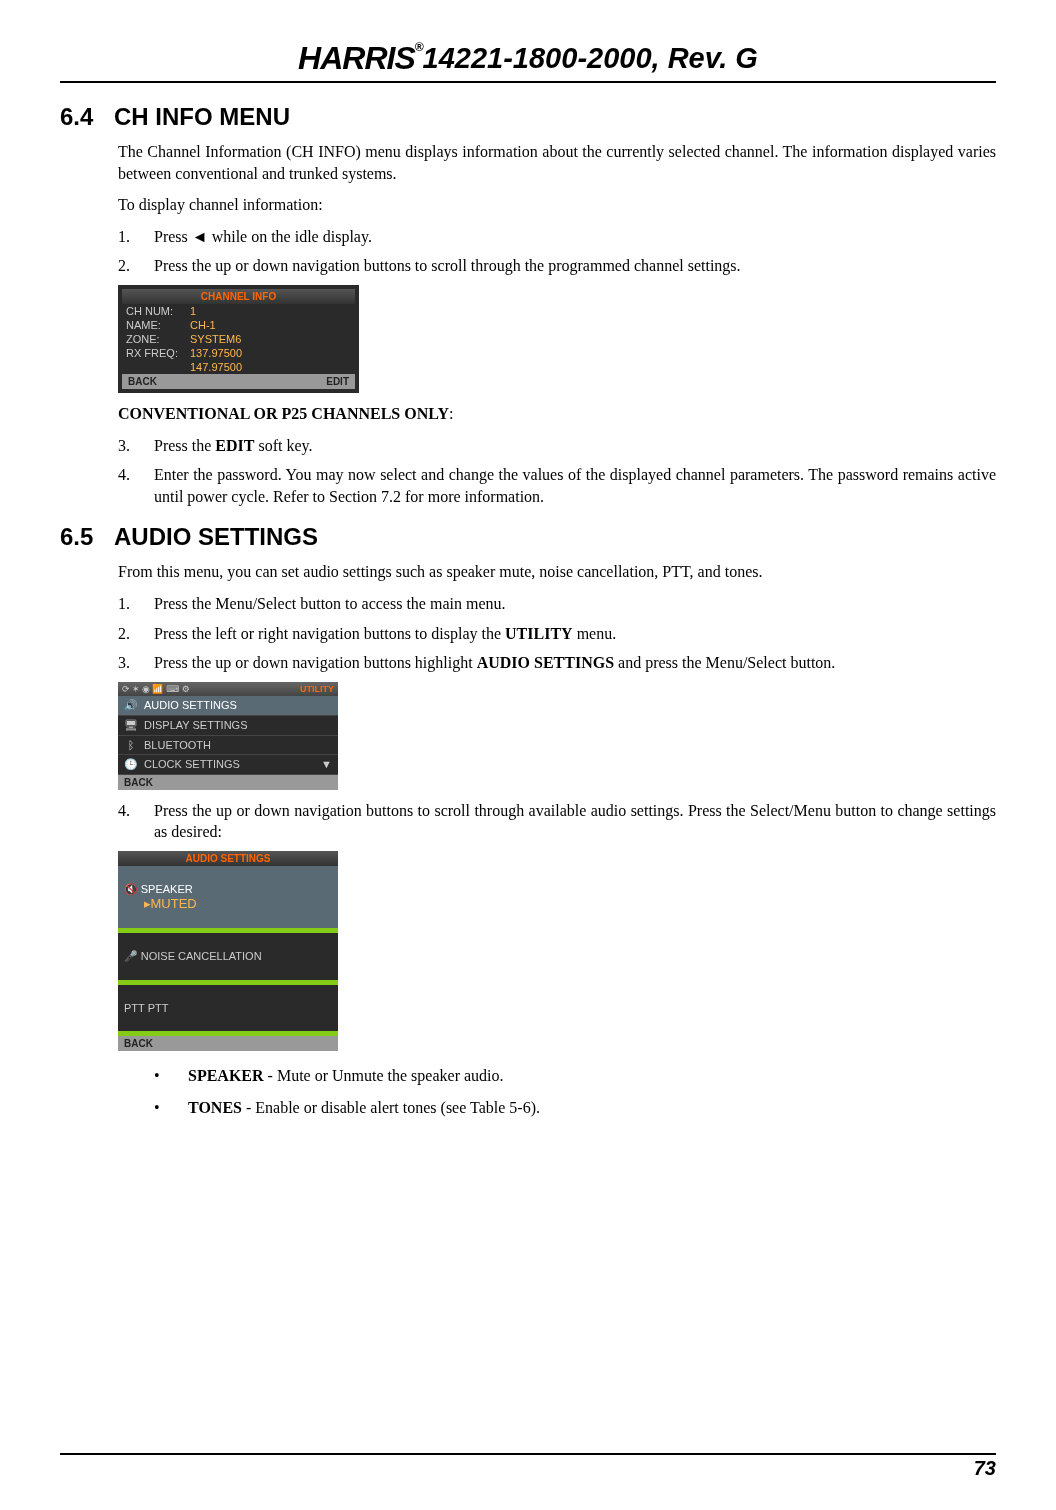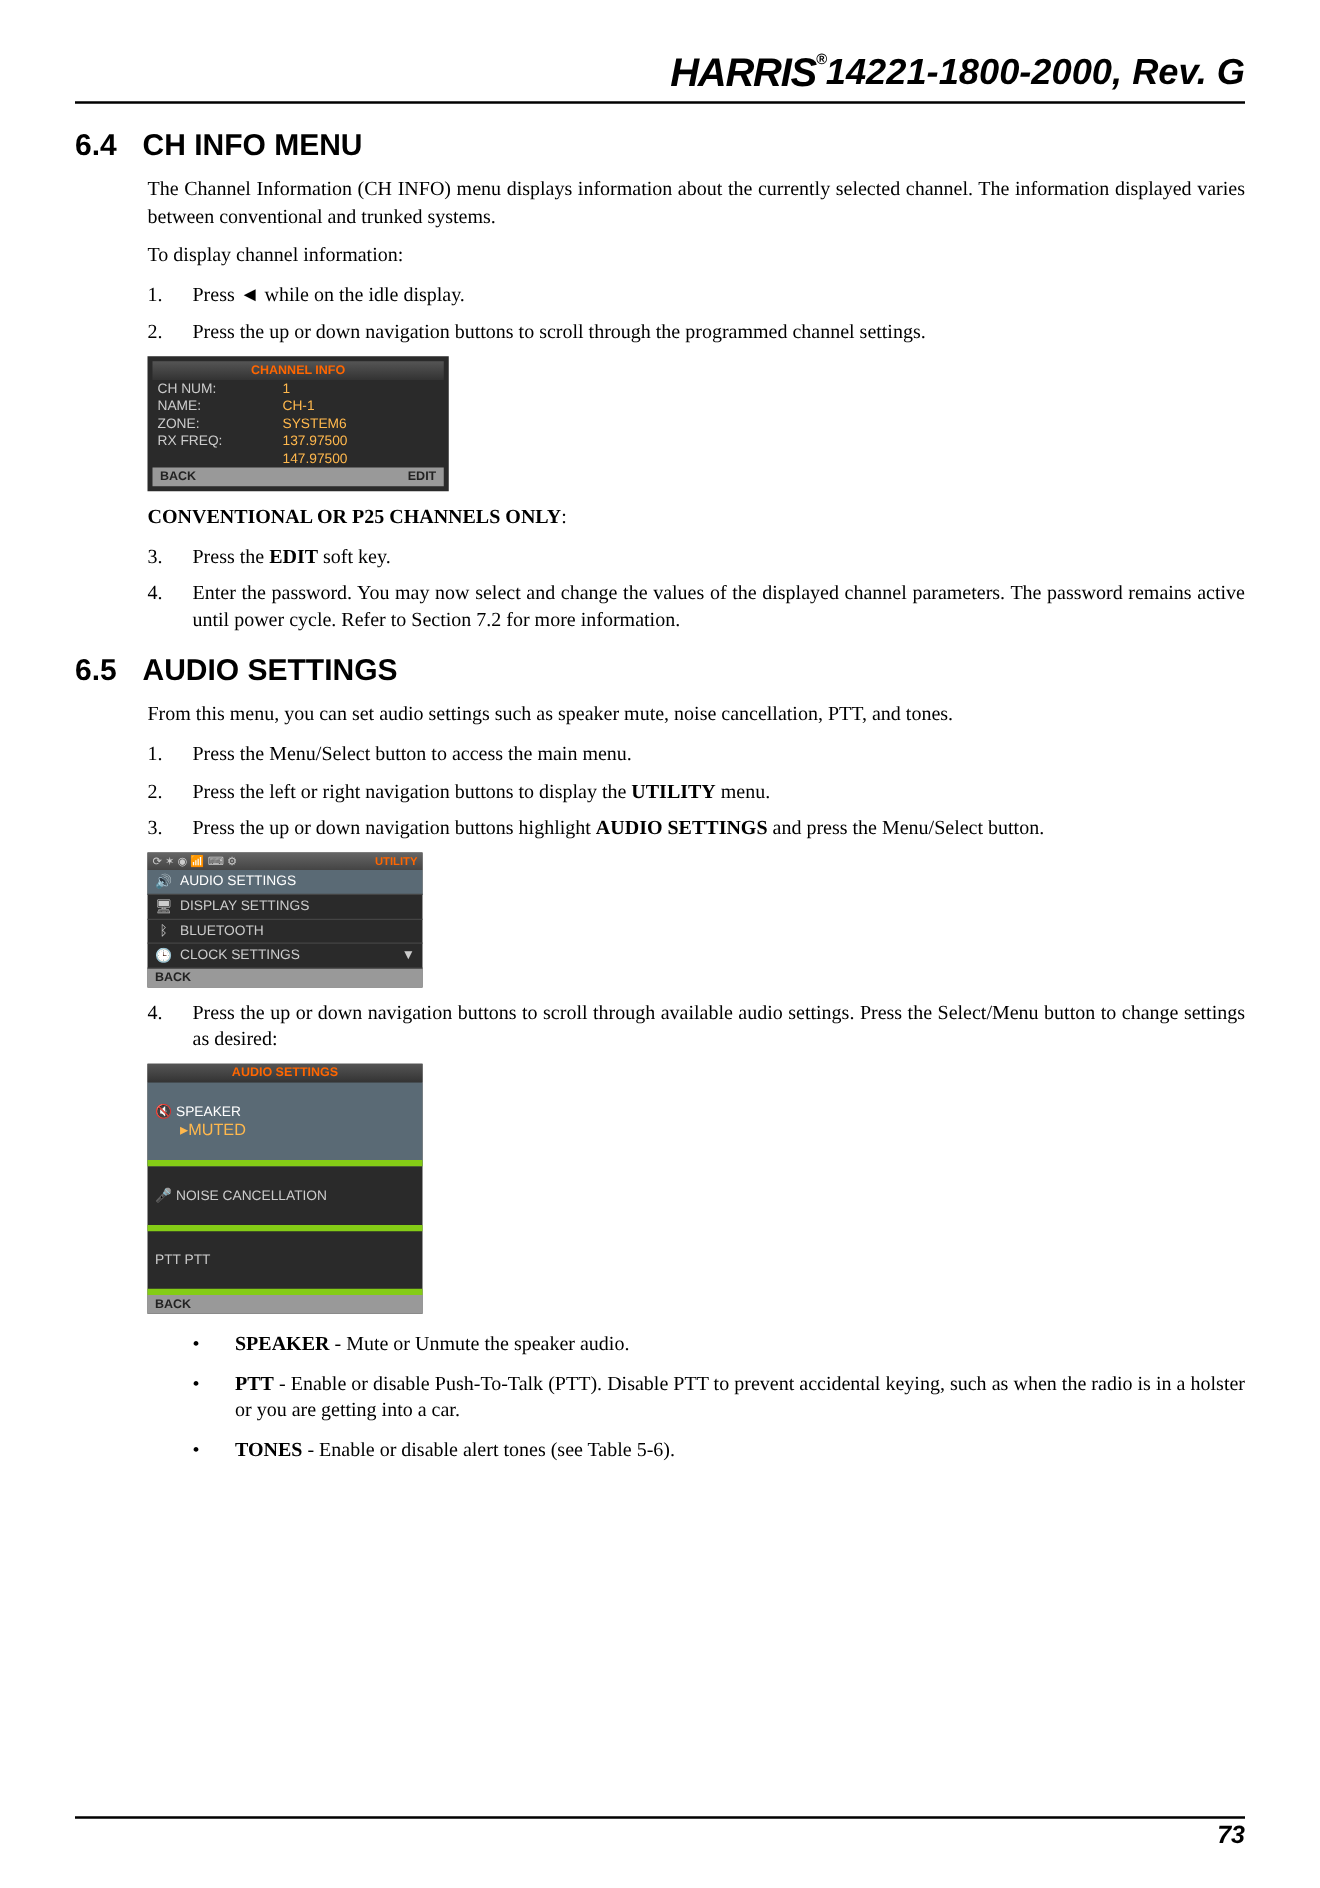--- a/index.html
+++ b/index.html
@@ -7,21 +7,21 @@
       font-family: "Times New Roman", Times, serif;
       font-size: 16px;
       width: 1056px;
       height: 1510px;
       background: white;
       position: relative;
       padding: 40px 60px 40px 60px;
     }
     .header {
       display: flex;
-      justify-content: flex-end;
+      justify-content: center;
       align-items: center;
       border-bottom: 2px solid #000;
       padding-bottom: 4px;
       margin-bottom: 20px;
     }
     .logo {
       font-family: Arial, sans-serif;
       font-size: 32px;
       font-weight: bold;
       font-style: italic;
@@ -83,21 +83,20 @@
       text-align: center;
       color: #ff6600;
       font-weight: bold;
       font-size: 10px;
       padding: 2px;
       background: linear-gradient(#555,#333);
     }
     .ch-row {
       display: flex;
       padding: 1px 4px;
-      gap: 36px;
     }
     .ch-label {
       color: #ccc;
       width: 64px;
     }
     .ch-value {
       color: #ffb84d;
     }
     .ch-bottom {
       display: flex;
@@ -323,19 +322,18 @@
   <div class="audio-item"><span>🎤</span> <span>NOISE CANCELLATION</span></div>
   <div class="audio-item"><span>PTT</span> <span>PTT</span></div>
   <div class="util-bottom">
     <span>BACK</span>
     <span></span>
   </div>
 </div>
 
 <ul class="bullet-list">
   <li><b>SPEAKER</b><span> - Mute or Unmute the speaker audio.</span></li>
-  <li><b>PTT</b><span> - Enable or disable Push-To-Talk (PTT). Disable PTT to prevent accidental keying, such as when the radio is in a holster or you are getting into a car.</span></li>
   <li><b>TONES</b><span> - Enable or disable alert tones (see Table 5-6).</span></li>
 </ul>
 
 <div class="footer">
   <span>73</span>
 </div>
 
 </body></html>

